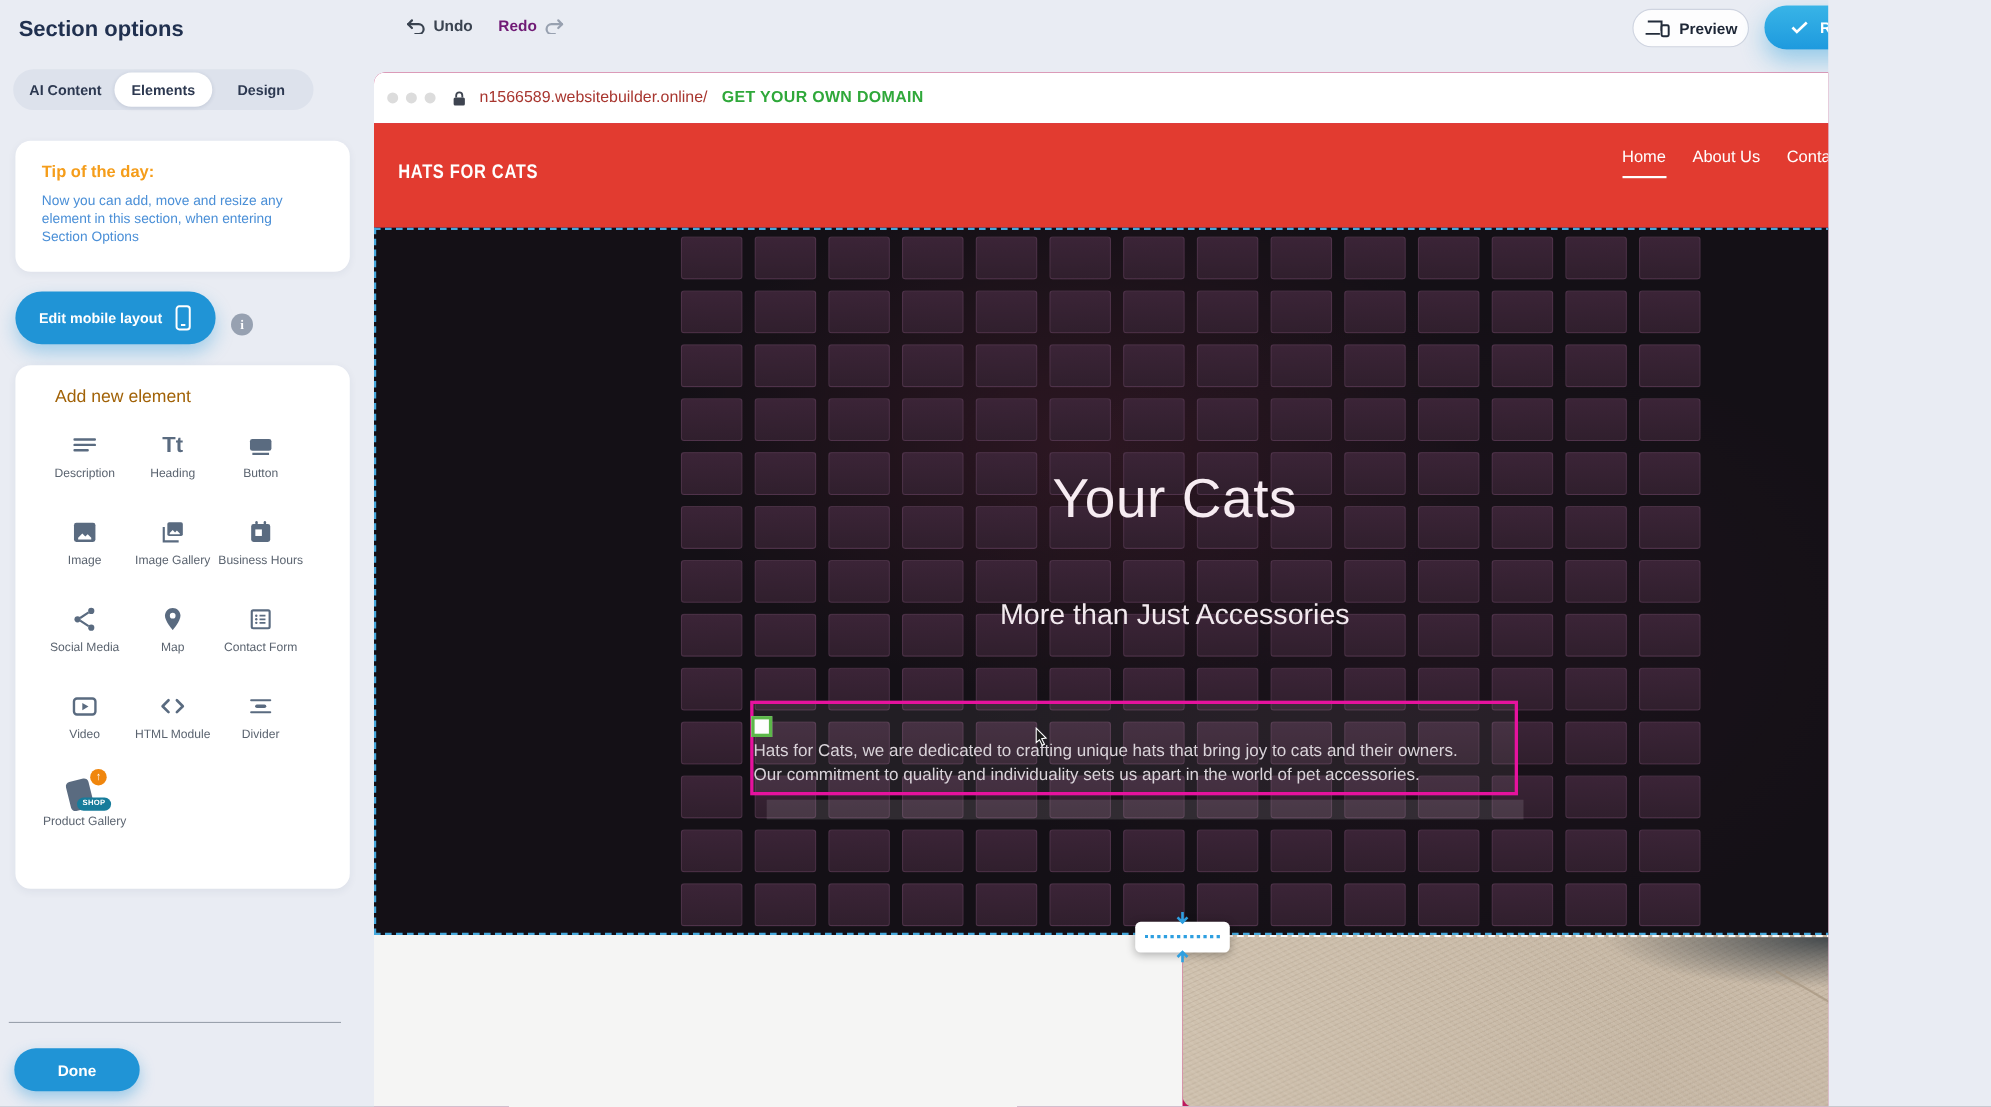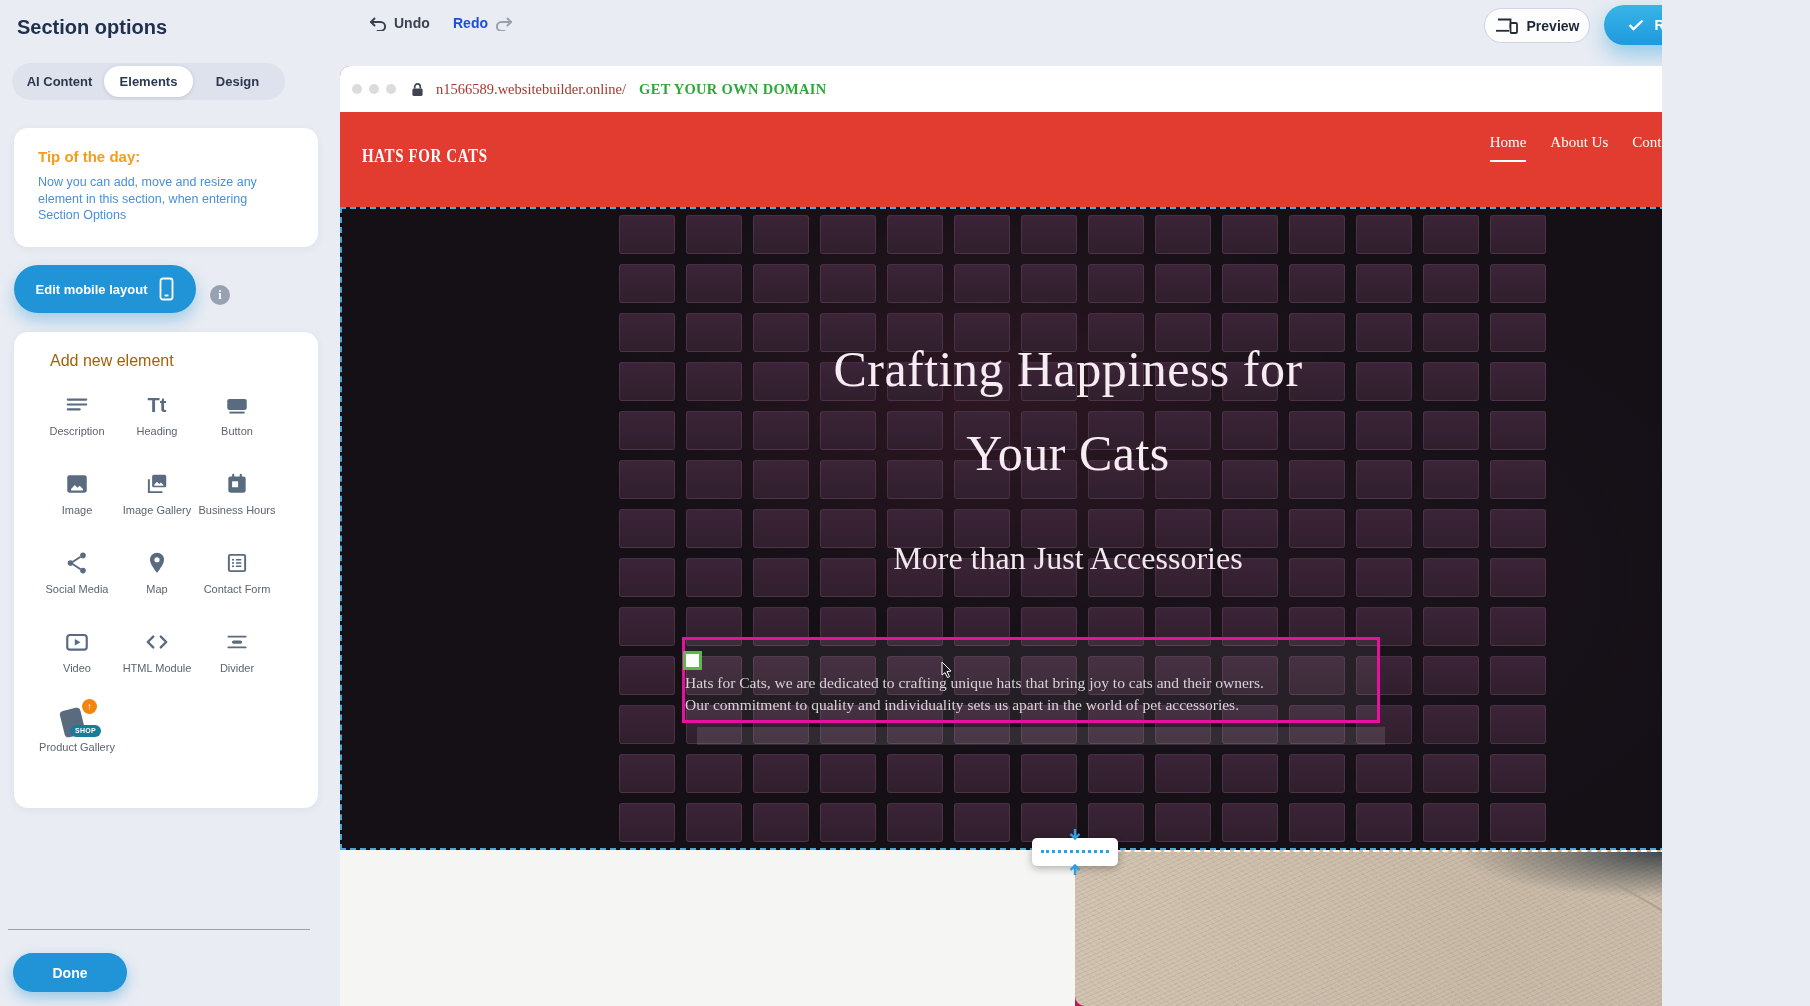--- a/index.html
+++ b/index.html
@@ -4,21 +4,21 @@
 <style>
   html,body{margin:0;padding:0;background:#e9ecf3;}
   .stage{position:relative;width:1662px;height:1006px;overflow:hidden;background:#e9ecf3;
          font-family:"Liberation Sans",sans-serif;-webkit-font-smoothing:antialiased;}
   .abs{position:absolute;}
 
   
   .app-title{left:17px;top:16px;font-size:20px;font-weight:700;color:#20304f;}
   .history-btn{top:15px;display:flex;align-items:center;gap:7px;font-size:14px;font-weight:700;cursor:pointer;}
   .undo{left:369px;color:#3a4350;}
-  .redo{left:453px;color:#1d4ed8;}
+  .redo{left:453px;color:#701a75;}
   .mirror{transform:scaleX(-1);display:inline-flex;}
   .preview-btn{left:1484px;top:8px;width:106px;height:35px;border-radius:18px;background:#fdfdfe;
     border:1px solid #cfd4e0;display:flex;align-items:center;justify-content:center;gap:8px;
     font-size:14px;font-weight:700;color:#1d2636;box-sizing:border-box;cursor:pointer;}
   .republish-btn{left:1604px;top:5px;width:148px;height:40px;border-radius:21px;
     background:linear-gradient(180deg,#38b4e7,#1e9ade);box-shadow:0 10px 22px rgba(41,160,220,.45);
     display:flex;align-items:center;justify-content:center;gap:10px;color:#fff;font-size:14px;font-weight:700;cursor:pointer;}
   .globe-btn{left:1763px;top:7px;width:37px;height:37px;border-radius:50%;background:#dee3ed;
     display:flex;align-items:center;justify-content:center;cursor:pointer;}
 
@@ -41,21 +41,21 @@
   .el-grid{position:absolute;left:23px;top:56px;display:grid;grid-template-columns:repeat(3,80px);grid-auto-rows:79px;}
   .el-item{display:flex;flex-direction:column;align-items:center;cursor:pointer;}
   .el-icon{height:34px;display:flex;align-items:center;justify-content:center;color:#5a6b80;}
   .el-label{margin-top:3px;font-size:11px;line-height:13px;color:#5b6470;text-align:center;}
   .sb-divider{left:8px;top:929px;width:302px;height:1px;background:#9aa1ac;}
   .done-btn{left:13px;top:953px;width:114px;height:39px;border-radius:20px;background:#2094d6;
     box-shadow:0 6px 14px rgba(32,148,214,.4);color:#fff;font-size:14px;font-weight:700;
     display:flex;align-items:center;justify-content:center;cursor:pointer;}
 
   
-  .canvas{left:340px;top:66px;width:1466px;height:940px;border-radius:10px 10px 0 0;overflow:hidden;background:#be185d;font-family:Liberation Serif, serif;}
+  .canvas{left:340px;top:66px;width:1466px;height:940px;border-radius:10px 10px 0 0;overflow:hidden;background:#be185d;}
   .browser-bar{position:absolute;left:0;top:0;width:100%;height:46px;background:#fff;display:flex;align-items:center;padding-left:12px;box-sizing:border-box;}
   .dot{width:10px;height:10px;border-radius:50%;background:#dcdcdc;margin-right:7px;}
   .url{margin-left:12px;font-size:14.5px;color:#a8362f;}
   .domain-cta{margin-left:13px;font-size:14.5px;font-weight:700;letter-spacing:.3px;color:#2fa83a;cursor:pointer;}
 
   .site-header{position:absolute;left:0;top:46px;width:1456px;height:95px;background:#e23b30;}
   .logo{position:absolute;left:22px;top:36px;color:#fff;font-size:15px;font-weight:700;letter-spacing:.6px;transform:scaleY(1.2);transform-origin:left center;}
   .nav-wrap{position:absolute;right:55px;top:22px;display:flex;align-items:center;gap:30px;}
   .nav-items{display:flex;align-items:center;gap:24px;}
   .nav-item{color:#fff;font-size:15px;padding-bottom:9px;border-bottom:2px solid transparent;cursor:pointer;}
@@ -67,21 +67,21 @@
     border:2px dashed #45a8dc;
     background:
       radial-gradient(520px 330px at 44% 30%, rgba(133,45,76,.22), rgba(0,0,0,0) 70%),
       radial-gradient(600px 420px at 66% 58%, rgba(90,40,70,.12), rgba(0,0,0,0) 72%),
       #141016;}
   .hero-grid{position:absolute;left:277px;top:6px;width:928px;height:627px;display:grid;
     grid-template-columns:repeat(14,56px);grid-template-rows:repeat(13,39px);gap:10px 11px;}
   .hg-cell{background:linear-gradient(180deg,#3b2437,#301f2d);border:1px solid rgba(175,120,165,.18);border-radius:3px;}
   .hero-title{position:absolute;left:0;top:118px;width:100%;text-align:center;color:#f7ecf2;
     font-size:50px;line-height:84px;font-weight:500;letter-spacing:.5px;}
-  .hero-subtitle{position:absolute;left:0;top:330px;width:100%;text-align:center;color:#f2e9ee;font-size:32px;line-height:38px;}
+  .hero-subtitle{position:absolute;left:0;top:330px;width:100%;text-align:center;color:#f2e9ee;font-size:26px;line-height:38px;}
   .pink-box{position:absolute;left:340px;top:428px;width:698px;height:86px;box-sizing:border-box;
     border:3px solid #e6129e;background:rgba(230,220,232,.07);text-align:left;padding-top:32px;}
   .pink-box .line{display:block;white-space:nowrap;font-size:15.5px;line-height:22px;color:#d9d3d9;}
   .green-handle{position:absolute;left:341px;top:442px;width:13px;height:13px;background:#fdfdfd;border:3px solid #5cb849;z-index:3;}
   .gray-bar{position:absolute;left:355px;top:518px;width:688px;height:18px;background:rgba(220,214,222,.14);}
   .cursor{position:absolute;left:598px;top:452px;z-index:5;}
 
   
   .resize-pill{position:absolute;left:692px;top:772px;width:86px;height:28px;background:#fff;border-radius:5px;
     box-shadow:0 2px 9px rgba(0,0,0,.3);z-index:6;cursor:ns-resize;}
@@ -525,21 +525,21 @@
           <div class="hg-cell"></div>
           <div class="hg-cell"></div>
           <div class="hg-cell"></div>
           <div class="hg-cell"></div>
           <div class="hg-cell"></div>
           <div class="hg-cell"></div>
           <div class="hg-cell"></div>
           <div class="hg-cell"></div>
         </div>
       <div class="hero-title">
-        <span>Crafting Happiness for</span><br>
+        <br>
         <span>Your Cats</span>
       </div>
       <div class="hero-subtitle">More than Just Accessories</div>
 
       <div class="pink-box">
         <span class="line">Hats for Cats, we are dedicated to crafting unique hats that bring joy to cats and their owners.</span>
         <span class="line">Our commitment to quality and individuality sets us apart in the world of pet accessories.</span>
       </div>
       <div class="green-handle"></div>
       <div class="gray-bar"></div>

